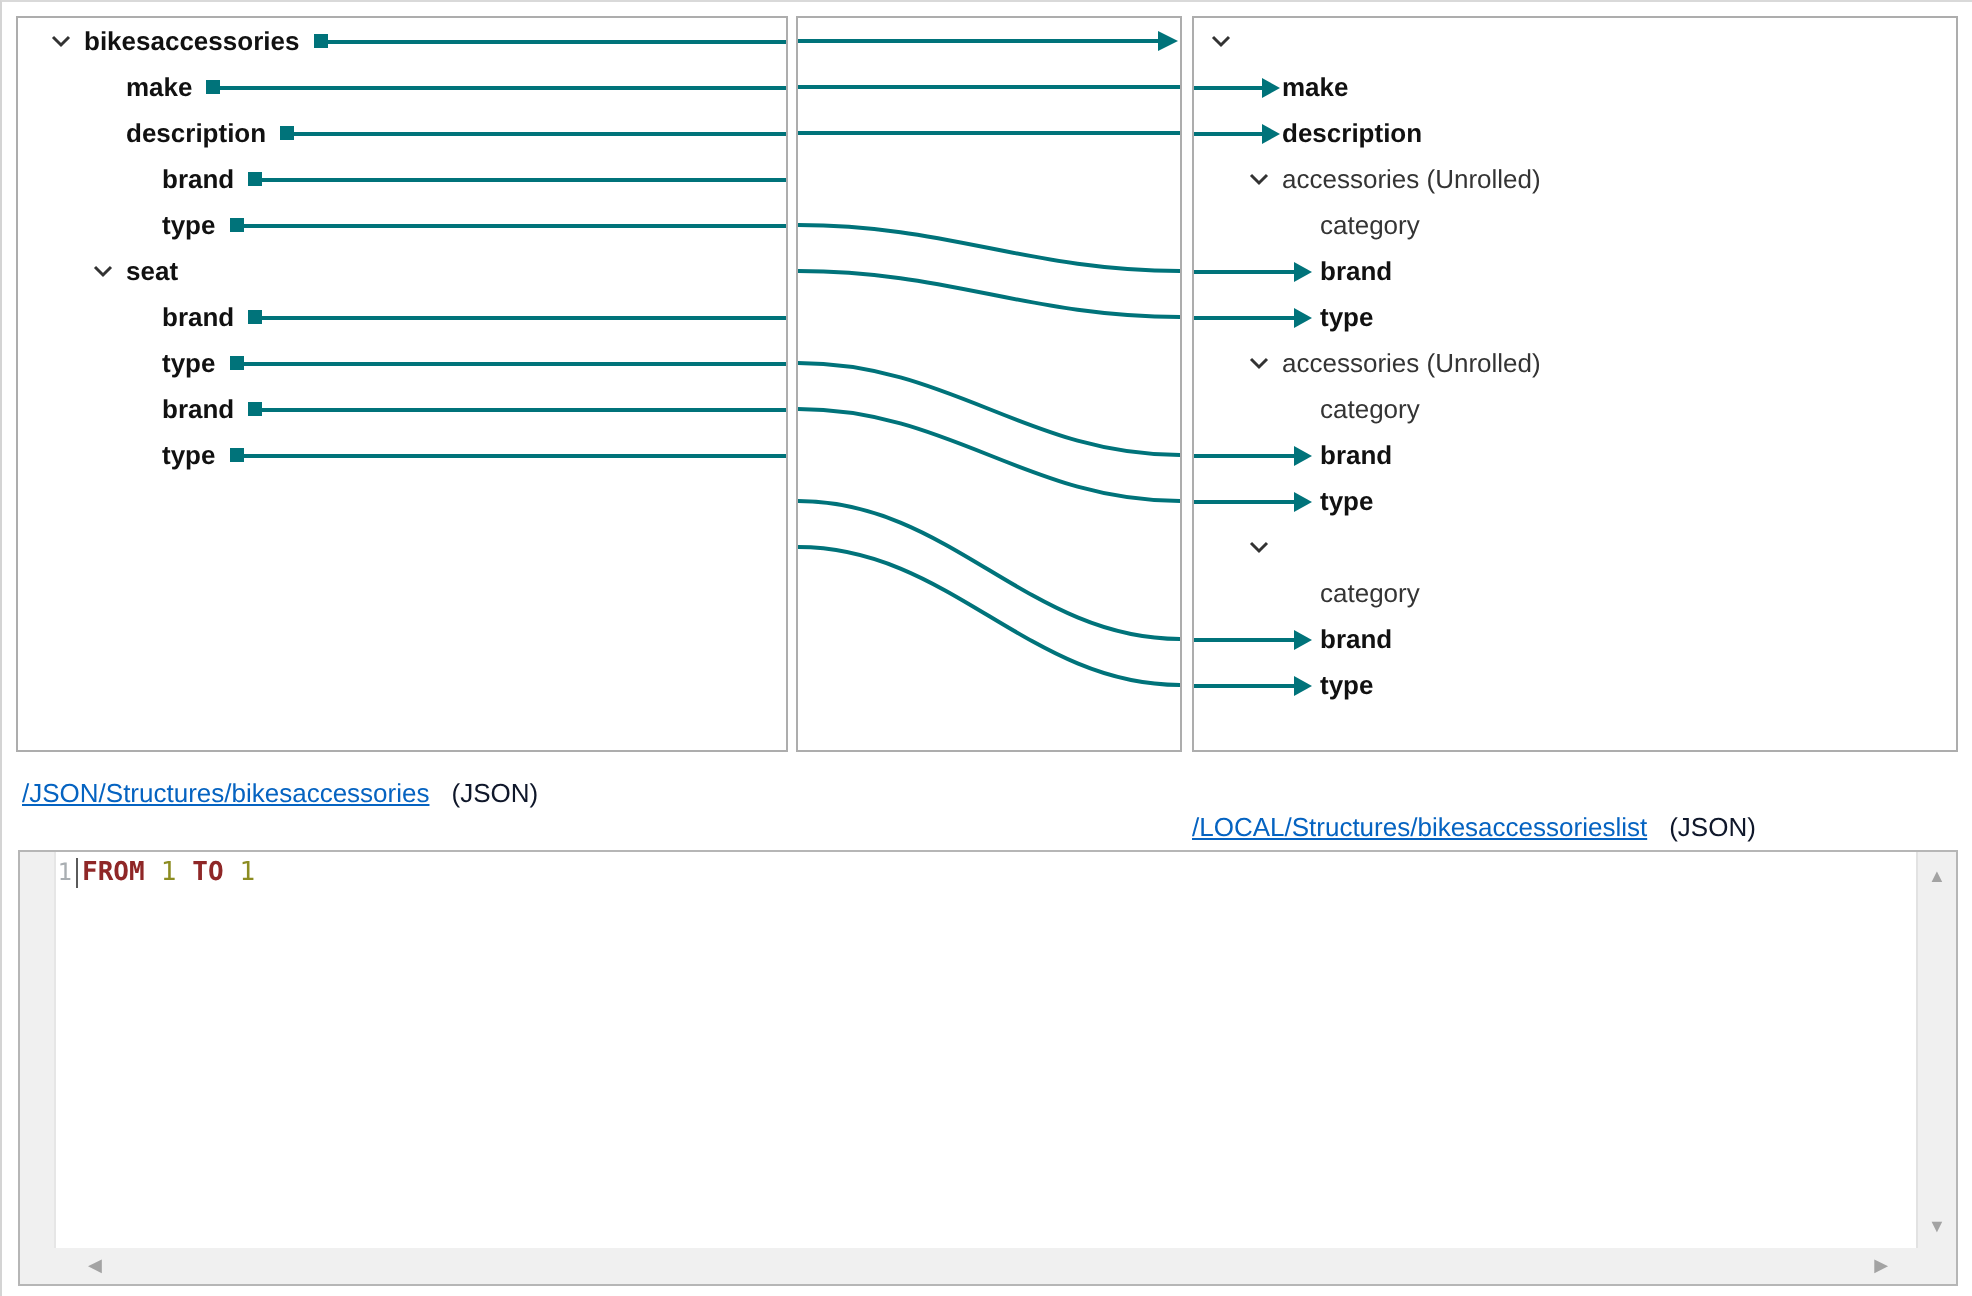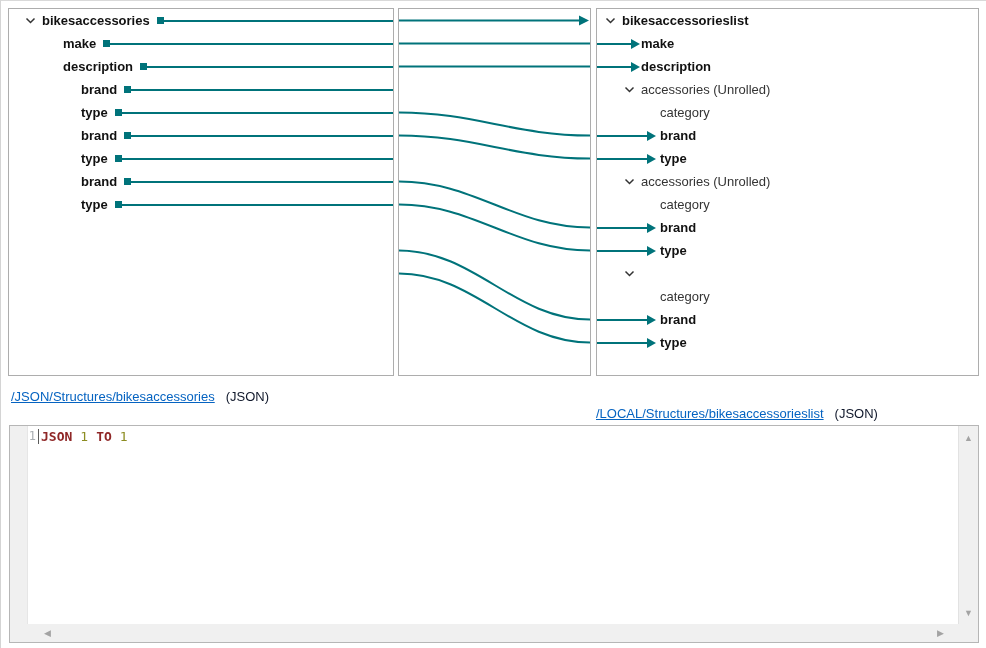--- a/index.html
+++ b/index.html
@@ -97,20 +97,26 @@
         <span class="lbl">brand</span>
         <span class="map-sq"></span>
         <span class="map-line"></span>
       </div>
       <div class="tree-row lvl2 bold">
         <span class="chev-sp"></span>
         <span class="lbl">type</span>
         <span class="map-sq"></span>
         <span class="map-line"></span>
       </div>
+      <div class="tree-row lvl1 bold">
+        <svg class="chev" viewBox="0 0 11 7">
+          <polyline points="1.5,1.5 5.5,5.5 9.5,1.5" fill="none" stroke="#333" stroke-width="1.5"></polyline>
+        </svg>
+        <span class="lbl">seat</span>
+      </div>
       <div class="tree-row lvl2 bold">
         <span class="chev-sp"></span>
         <span class="lbl">brand</span>
         <span class="map-sq"></span>
         <span class="map-line"></span>
       </div>
       <div class="tree-row lvl2 bold">
         <span class="chev-sp"></span>
         <span class="lbl">type</span>
         <span class="map-sq"></span>
@@ -143,21 +149,20 @@
         <path d="M0,241.5 C76,241.5 115,310.5 191,310.5" fill="none" stroke="#00737a" stroke-width="2"></path>
         <path d="M0,264.5 C76,264.5 115,333.5 191,333.5" fill="none" stroke="#00737a" stroke-width="2"></path>
       </svg>
   </div>
 
   <div class="panel panel-right" id="tgtPanel">
       <div class="tree-row r-lvl0 bold">
         <svg class="chev" viewBox="0 0 11 7">
           <polyline points="1.5,1.5 5.5,5.5 9.5,1.5" fill="none" stroke="#333" stroke-width="1.5"></polyline>
         </svg>
-        <span class="lbl">bikesaccessorieslist</span>
       </div>
       <div class="tree-row r-lvl1 bold">
         <div class="t-arrow-line" style="width: 34px;"></div>
         <div class="t-arrow-head" style="left: 34px;"></div>
         <span class="chev-sp"></span>
         <span class="lbl">make</span>
       </div>
       <div class="tree-row r-lvl1 bold">
         <div class="t-arrow-line" style="width: 34px;"></div>
         <div class="t-arrow-head" style="left: 34px;"></div>
@@ -238,21 +243,21 @@
     <span class="tgt-link-wrap">
       <a class="res-link">/LOCAL/Structures/bikesaccessorieslist</a><span class="res-fmt">(JSON)</span>
     </span>
   </div>
 
   <div class="editor">
     <div class="ed-ruler"></div>
     <div class="ed-lnum">1</div>
     <div class="ed-code" id="edCode">
       <div class="caret"></div>
-    <span class="tok tok-keyword">JSON</span><span class="tok-sp"></span><span class="tok tok-number">1</span><span class="tok-sp"></span><span class="tok tok-keyword">TO</span><span class="tok-sp"></span><span class="tok tok-number">1</span></div>
+    <span class="tok tok-keyword">FROM</span><span class="tok-sp"></span><span class="tok tok-number">1</span><span class="tok-sp"></span><span class="tok tok-keyword">TO</span><span class="tok-sp"></span><span class="tok tok-number">1</span></div>
     <div class="ed-vscroll">
       <span class="sb-arrow sb-up">▲</span>
       <span class="sb-arrow sb-down">▼</span>
     </div>
     <div class="ed-gutterfoot"></div>
     <div class="ed-hscroll">
       <span class="sb-arrow sb-left">◀</span>
       <span class="sb-arrow sb-right">▶</span>
     </div>
     <div class="ed-corner"></div>

